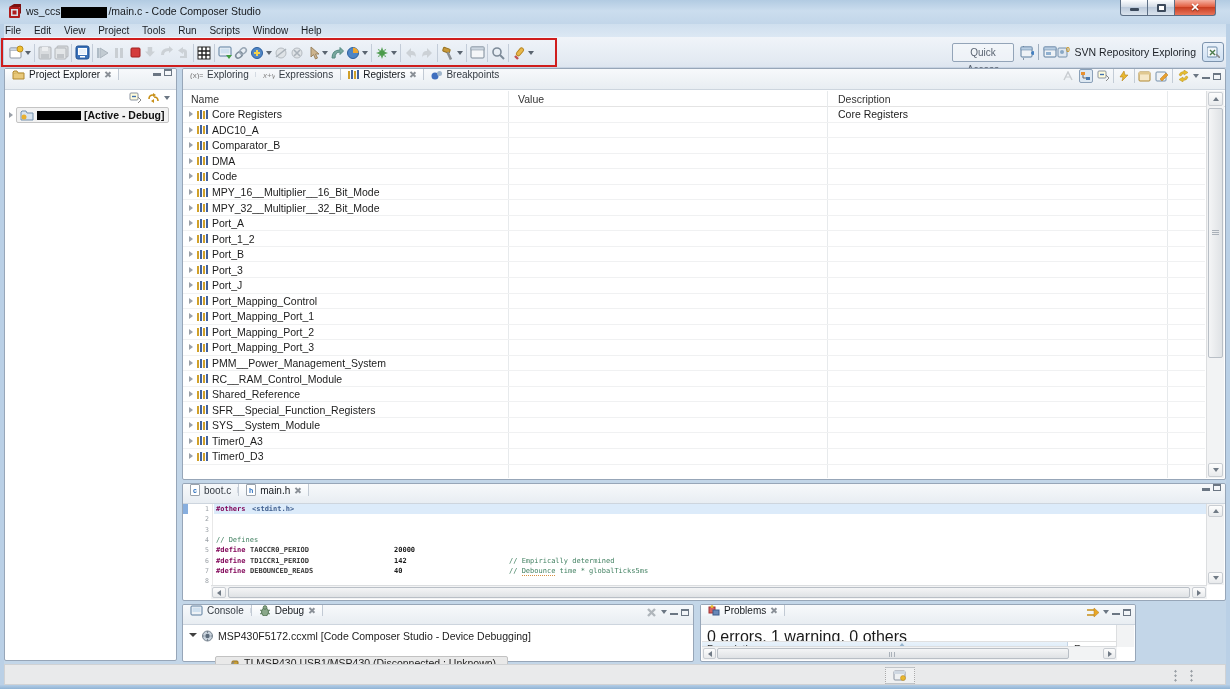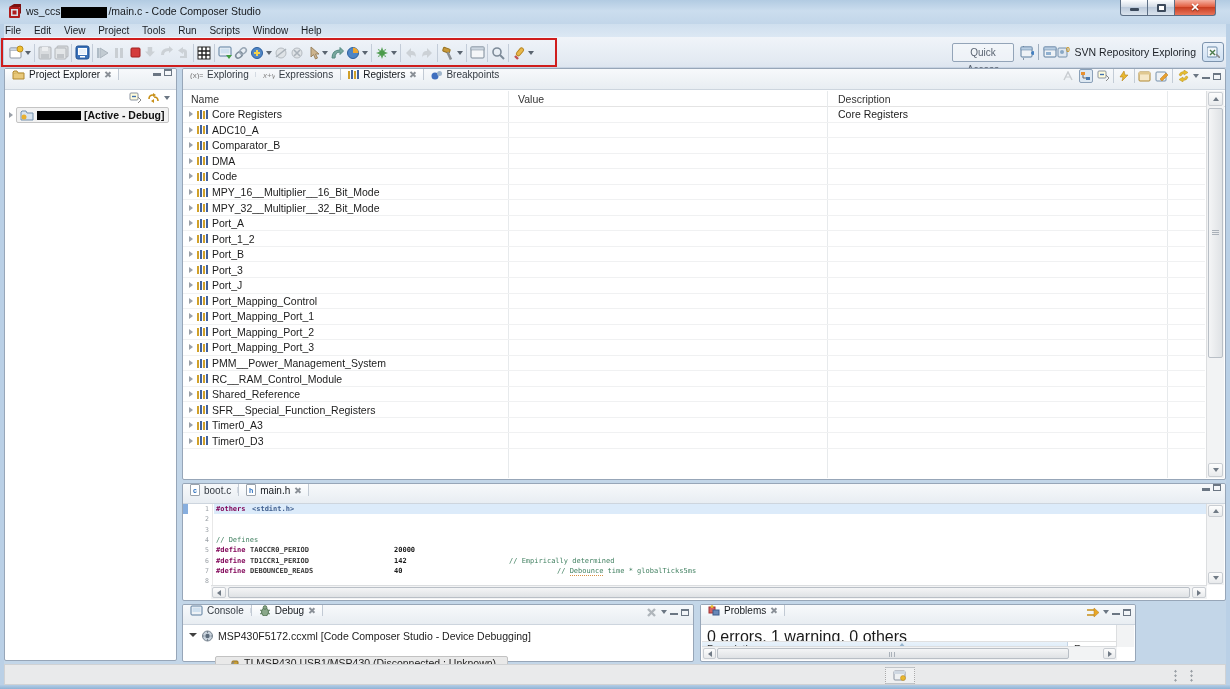--- a/index.html
+++ b/index.html
@@ -590,20 +590,25 @@
         <span>Shared_Reference</span>
       </div>
     <div class="rrow">
         <span class="expander"></span>
         <span class="regicon"></span>
         <span>SFR__Special_Function_Registers</span>
       </div>
     <div class="rrow">
         <span class="expander"></span>
         <span class="regicon"></span>
+        <span>SYS__System_Module</span>
+      </div>
+    <div class="rrow">
+        <span class="expander"></span>
+        <span class="regicon"></span>
         <span>Timer0_A3</span>
       </div>
     <div class="rrow">
         <span class="expander"></span>
         <span class="regicon"></span>
         <span>Timer0_D3</span>
       </div>
   </div>
   <div class="vscroll" style="right:1px;top:22px;bottom:1px;">
     <div class="sbtn" style="top:1px;">
@@ -662,21 +667,21 @@
     <div class="codeline" style="top:51.5px;">
       <span class="seg c-dir" style="left:2px;">#define</span>
       <span class="seg c-name" style="left:36px;">TD1CCR1_PERIOD</span>
       <span class="seg c-val" style="left:180px;">142</span>
       <span class="seg c-com" style="left:295px;">// Empirically determined</span>
     </div>
     <div class="codeline" style="top:61.8px;">
       <span class="seg c-dir" style="left:2px;">#define</span>
       <span class="seg c-name" style="left:36px;">DEBOUNCED_READS</span>
       <span class="seg c-val" style="left:180px;">40</span>
-      <span class="seg c-com" style="left:295px;margin-left:48px;"><span class="c-com">// </span><span class="c-com squiggle">Debounce</span><span class="c-com"> time * globalTicks5ms</span></span>
+      <span class="seg c-com" style="left:295px;"><span class="c-com">// </span><span class="c-com squiggle">Debounce</span><span class="c-com"> time * globalTicks5ms</span></span>
     </div>
   </div>
   <div class="hscroll" style="left:28px;right:18px;bottom:1px;">
     <div class="sbtn" style="left:1px;width:14px;height:11px;top:1px;">
         <span class="tri-left"></span>
       </div>
     <div class="thumb h" style="left:17px;right:17px;top:1px;height:11px;"></div>
     <div class="sbtn" style="right:1px;left:auto;width:14px;height:11px;top:1px;">
         <span class="tri-right"></span>
       </div>

